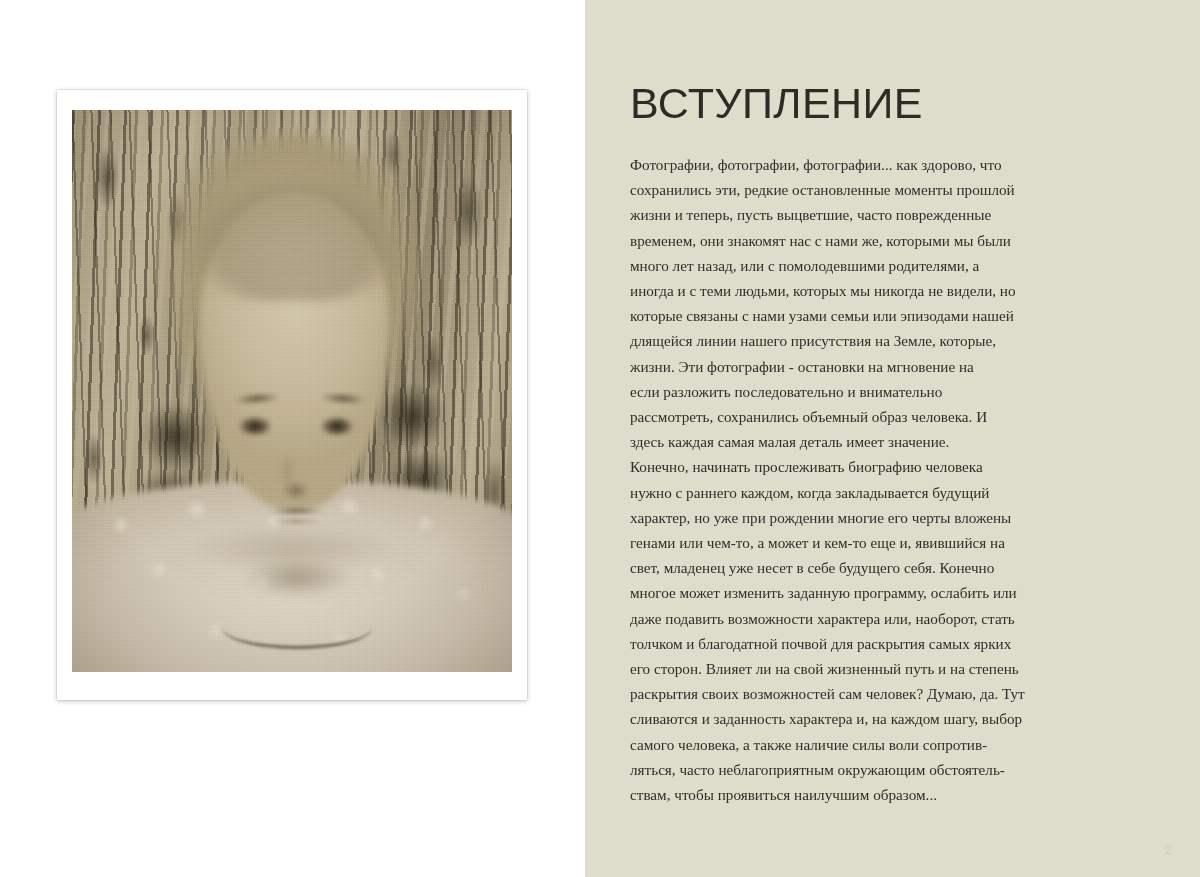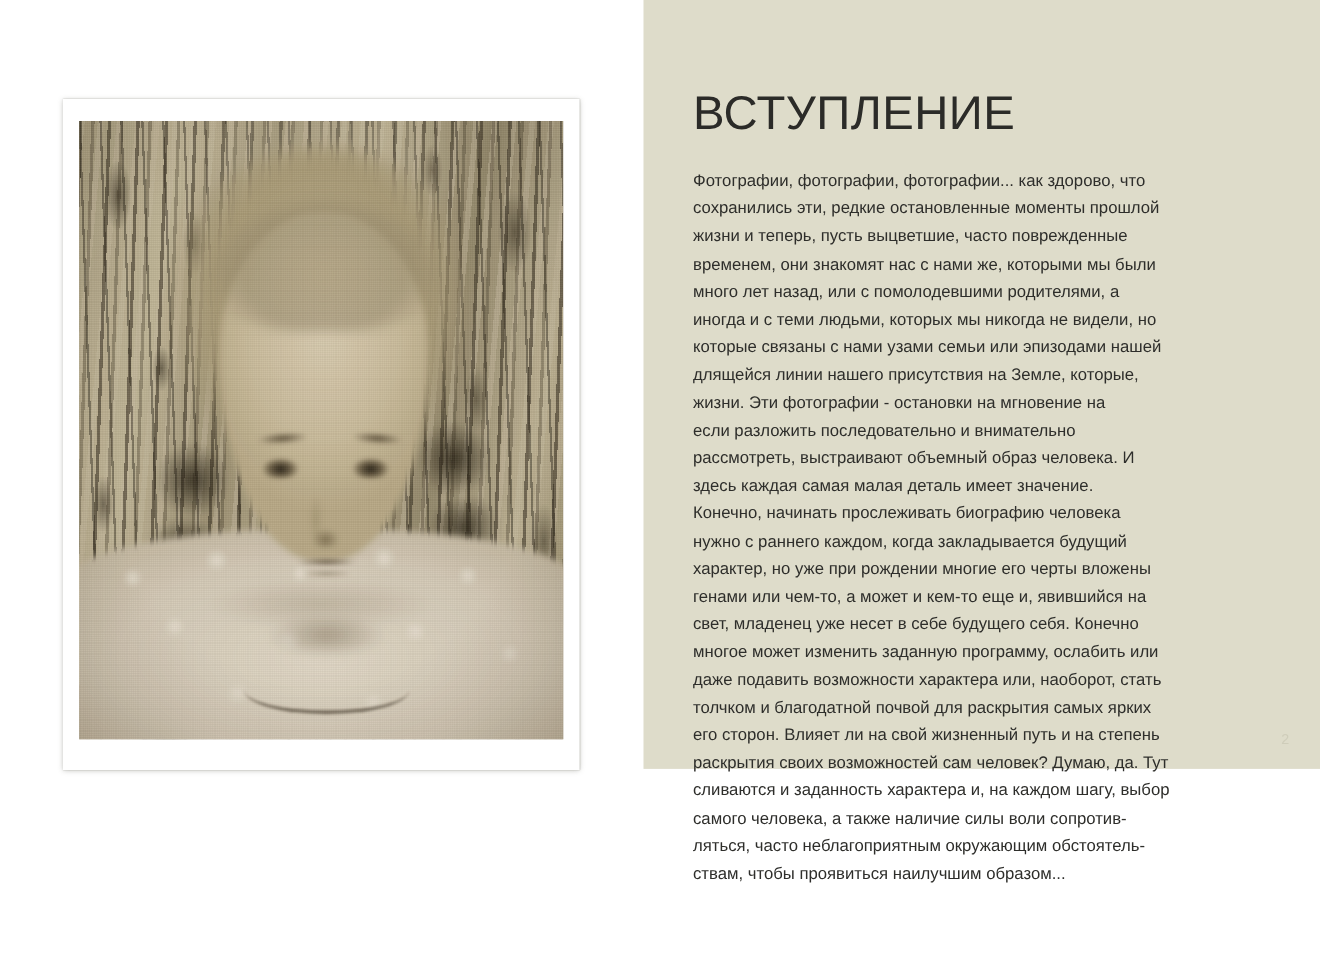--- a/index.html
+++ b/index.html
@@ -19,21 +19,21 @@
     height: 877px;
     background: #ffffff;
   }
 
   
   #text-panel {
     position: absolute;
     left: 585px;
     top: 0;
     width: 615px;
-    height: 699px;
+    height: 877px;
     background: #dedcca;
   }
 
   #page-title {
     position: absolute;
     left: 45px;
     top: 82px;
     font-size: 43px;
     font-weight: 300;
     letter-spacing: 0.4px;
@@ -44,21 +44,21 @@
   }
 
   #body-copy {
     position: absolute;
     left: 45px;
     top: 152px;
     width: 528px;
     color: #2e2e2b;
     font-size: 15.2px;
     line-height: 25.2px;
-    font-family: Liberation Sans, sans-serif;
+    font-family: Liberation Serif, serif;
   }
   #body-copy .line {
     white-space: nowrap;
     display: block;
   }
 
   #page-number {
     position: absolute;
     right: 28px;
     bottom: 20px;
@@ -294,21 +294,21 @@
         <span class="line">Фотографии, фотографии, фотографии... как здорово, что</span>
         <span class="line">сохранились эти, редкие остановленные моменты прошлой</span>
         <span class="line">жизни и теперь, пусть выцветшие, часто поврежденные</span>
         <span class="line">временем, они знакомят нас с нами же, которыми мы были</span>
         <span class="line">много лет назад, или с помолодевшими родителями, а</span>
         <span class="line">иногда и с теми людьми, которых мы никогда не видели, но</span>
         <span class="line">которые связаны с нами узами семьи или эпизодами нашей</span>
         <span class="line">длящейся линии нашего присутствия на Земле, которые,</span>
         <span class="line">жизни. Эти фотографии - остановки на мгновение на</span>
         <span class="line">если разложить последовательно и внимательно</span>
-        <span class="line">рассмотреть, выстраивают объемный образ человека. И</span>
+        <span class="line">рассмотреть, сохранились объемный образ человека. И</span>
         <span class="line">здесь каждая самая малая деталь имеет значение.</span>
         <span class="line">Конечно, начинать прослеживать биографию человека</span>
         <span class="line">нужно с раннего каждом, когда закладывается будущий</span>
         <span class="line">характер, но уже при рождении многие его черты вложены</span>
         <span class="line">генами или чем-то, а может и кем-то еще и, явившийся на</span>
         <span class="line">свет, младенец уже несет в себе будущего себя. Конечно</span>
         <span class="line">многое может изменить заданную программу, ослабить или</span>
         <span class="line">даже подавить возможности характера или, наоборот, стать</span>
         <span class="line">толчком и благодатной почвой для раскрытия самых ярких</span>
         <span class="line">его сторон. Влияет ли на свой жизненный путь и на степень</span>

